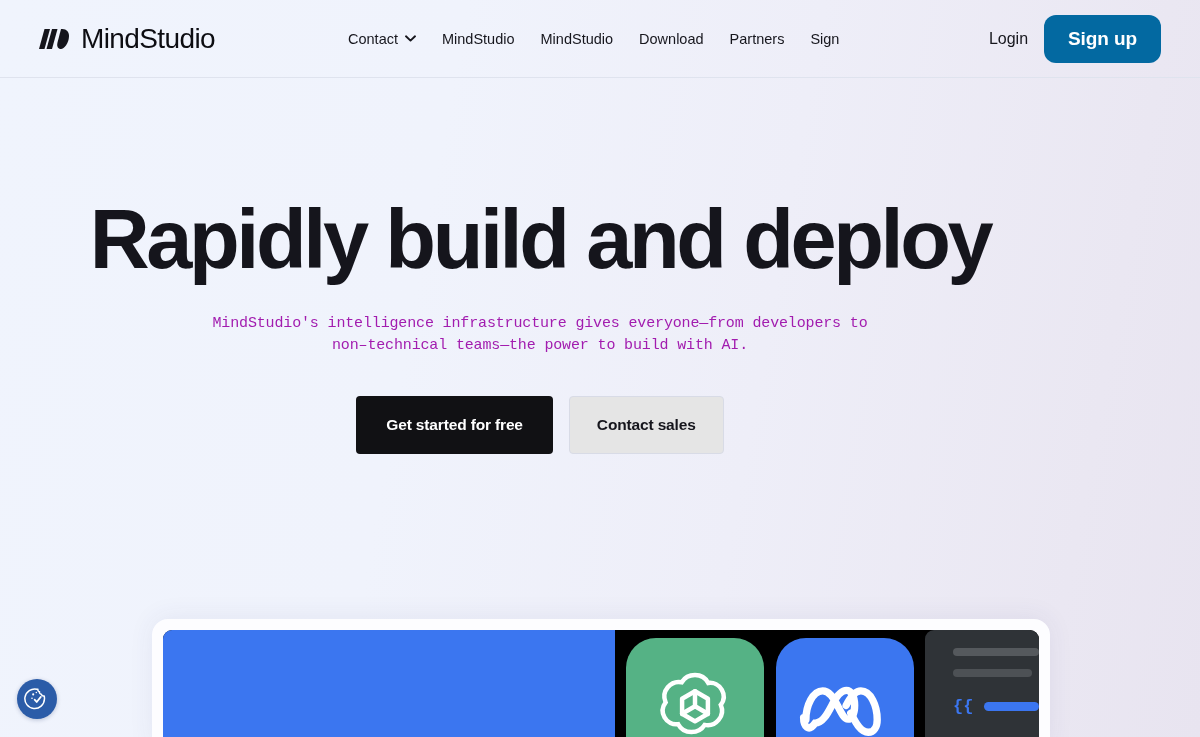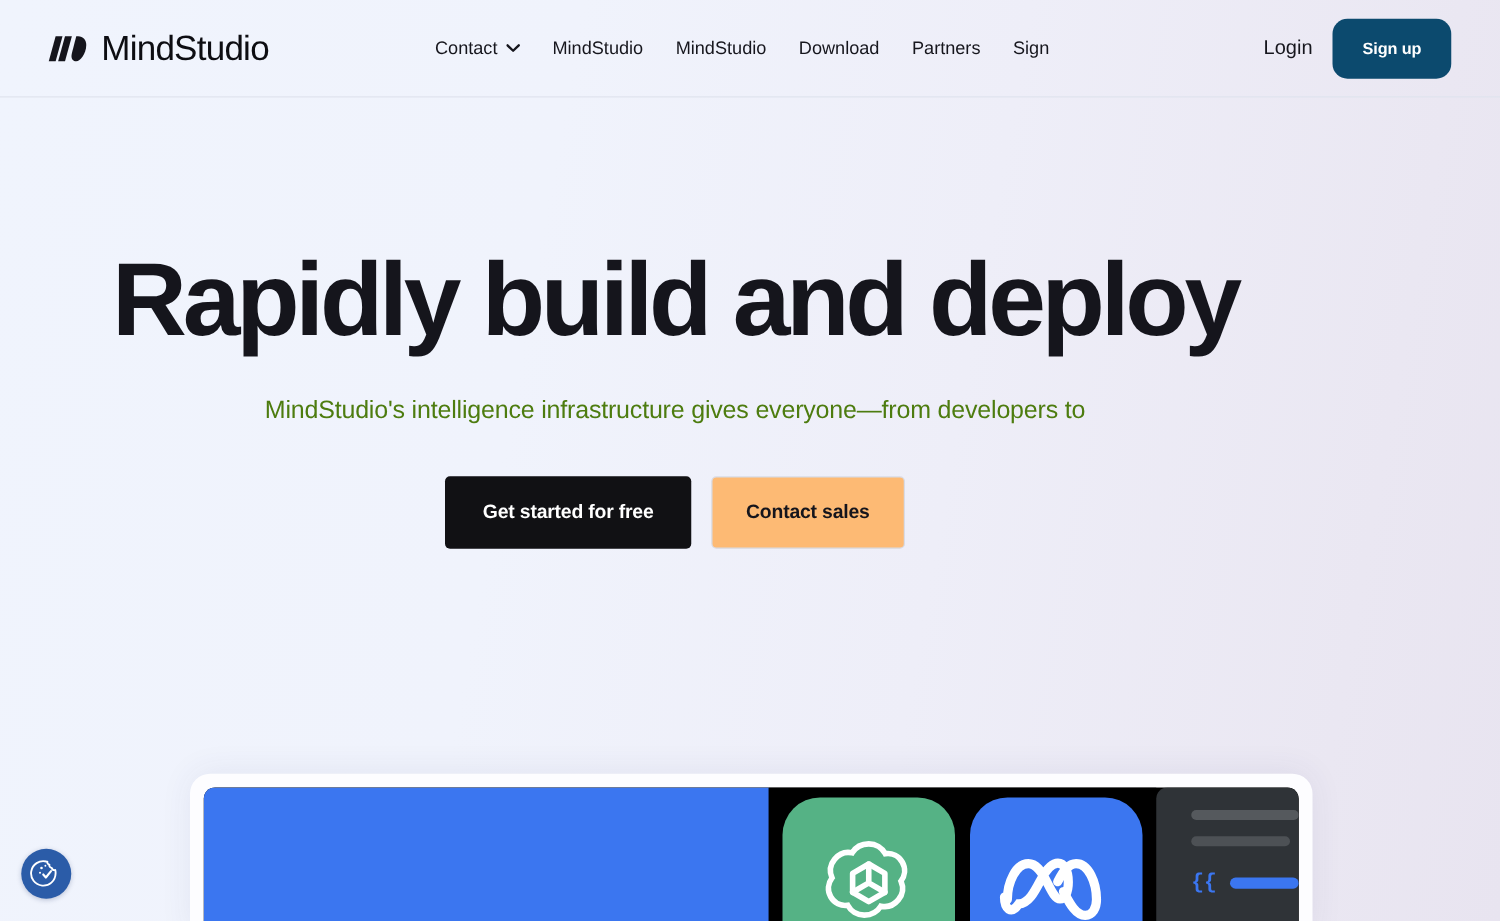--- a/index.html
+++ b/index.html
@@ -36,51 +36,51 @@
     display:flex; align-items:center; gap:7px; cursor:pointer;
   }
   .chev { width:11px; height:7px; display:block; }
 
   .auth {
     position:absolute; right:39px; top:50%; transform:translateY(-50%);
     display:flex; align-items:center; gap:16px;
   }
   .login-link { font-size:16px; color:#16161d; cursor:pointer; white-space:nowrap; }
   .signup-btn {
-    background:#0c4a6e; color:#fff; font-size:13px; font-weight:bold;
+    background:#0369a1; color:#fff; font-size:19px; font-weight:bold;
     border:none; border-radius:12px; padding:0 24px; height:48px;
     display:flex; align-items:center; justify-content:center;
     cursor:pointer; white-space:nowrap; letter-spacing:-0.1px;
   }
 
   
   .hero { position:absolute; top:78px; left:0; width:1080px; text-align:center; }
   .headline {
     margin-top:122px;
     font-size:83px; font-weight:bold; color:#15151c;
     line-height:0.96; letter-spacing:-3.4px;
   }
   .headline .hl-line { display:block; }
   .subhead {
     margin-top:33px;
-    font-size:20px; color:#4d7c0f; line-height:1.52; letter-spacing:-0.15px;
+    font-size:15px; color:#a21caf; line-height:1.52; letter-spacing:-0.15px;font-family:Liberation Mono, monospace;
   }
   .subhead .sh-line { display:block; }
 
   .cta-row {
     margin-top:38px; display:flex; justify-content:center; align-items:center; gap:16px;
   }
   .cta {
     height:58px; border-radius:4px; font-size:15.5px; font-weight:bold;
     display:flex; align-items:center; justify-content:center;
     cursor:pointer; white-space:nowrap; letter-spacing:-0.15px;
   }
   .cta-primary { background:#111114; color:#fff; border:none; padding:0 30px; }
   .cta-secondary {
-    background:#fdba74; color:#15151c; border:1px solid #d8dbe6; padding:0 27px;
+    background:#e5e5e5; color:#15151c; border:1px solid #d8dbe6; padding:0 27px;
   }
 
   
   .product-card {
     position:absolute; left:152px; top:619px; width:898px; height:130px;
     background:#fdfdff; border-radius:16px 16px 0 0;
     padding:11px 11px 0 11px;
     box-shadow:0 -2px 26px rgba(60,60,110,0.07);
   }
   .product-inner {
@@ -167,20 +167,21 @@
 </div>
 
 <div class="hero">
 
   <h1 class="headline">
     <span class="hl-line">Rapidly build and deploy</span>
   </h1>
 
   <p class="subhead">
     <span class="sh-line">MindStudio's intelligence infrastructure gives everyone—from developers to</span>
+    <span class="sh-line">non–technical teams—the power to build with AI.</span>
   </p>
 
   <div class="cta-row">
     <button class="cta cta-primary">Get started for free</button>
     <button class="cta cta-secondary">Contact sales</button>
   </div>
 
 </div>
 
 <div class="product-card">

